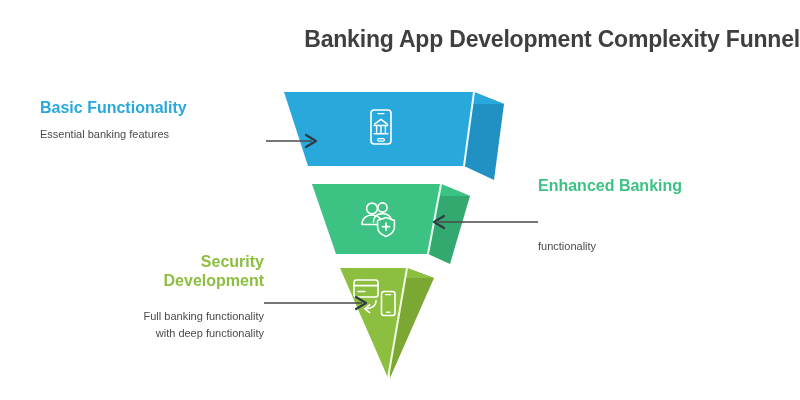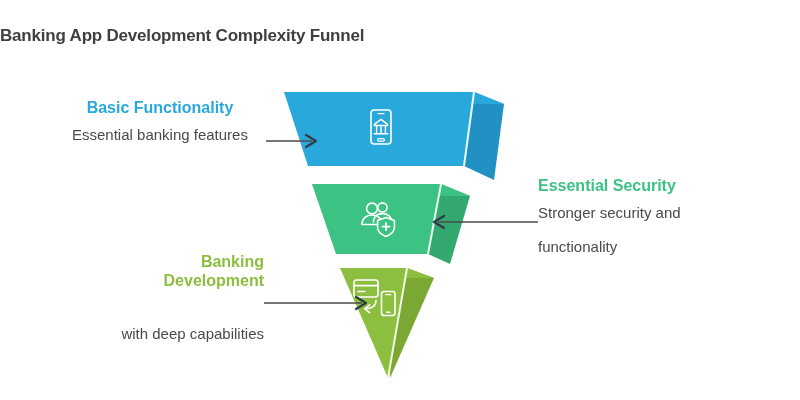--- a/index.html
+++ b/index.html
@@ -21,22 +21,22 @@
     height: 400px;
     background: #ffffff;
   }
 
   
   .title {
     position: absolute;
     left: 0;
     top: 26px;
     width: 800px;
-    text-align: left;
-    font-size: 17px;
+    text-align: right;
+    font-size: 23px;
     font-weight: bold;
     color: #3f3f3f;
     letter-spacing: -0.2px;
   }
 
   
   .funnel-svg {
     position: absolute;
     left: 278px;
     top: 88px;
@@ -46,31 +46,31 @@
   .label-block {
     position: absolute;
   }
   .label-heading {
     font-size: 16px;
     font-weight: bold;
     line-height: 19px;
     margin: 0 0 9px 0;
   }
   .label-desc {
-    font-size: 15px;
+    font-size: 11px;
     line-height: 17px;
     color: #4a4a4a;
     margin: 0;
   }
 
   .block-basic {
-    left: 56px;
+    left: 40px;
     top: 98px;
     width: 208px;
-    text-align: center;
+    text-align: left;
   }
   .block-basic .label-heading { color: #29a8dc; }
 
   .block-security {
     left: 538px;
     top: 176px;
     width: 220px;
     text-align: left;
   }
   .block-security .label-heading { color: #3cc282; }
@@ -180,33 +180,33 @@
   </svg>
 
   <div class="label-block block-basic">
     <p class="label-heading">Basic Functionality</p>
     <p class="label-desc">
       <span>Essential banking features</span><br>
     </p>
   </div>
 
   <div class="label-block block-security">
-    <p class="label-heading">Essential Security</p>
+    <p class="label-heading">Enhanced Banking</p>
     <p class="label-desc">
-      <span>Stronger security and</span><br>
+      <br>
       <br>
       <span>functionality</span>
     </p>
   </div>
 
   <div class="label-block block-advanced">
     <p class="label-heading">
       
-      <span>Banking</span><br>
+      <span>Security</span><br>
       <span>Development</span>
     </p>
     <p class="label-desc">
-      <br>
-      <span>with deep capabilities</span>
+      <span>Full banking functionality</span><br>
+      <span>with deep functionality</span>
     </p>
   </div>
 
 </div>
 
 </body></html>

